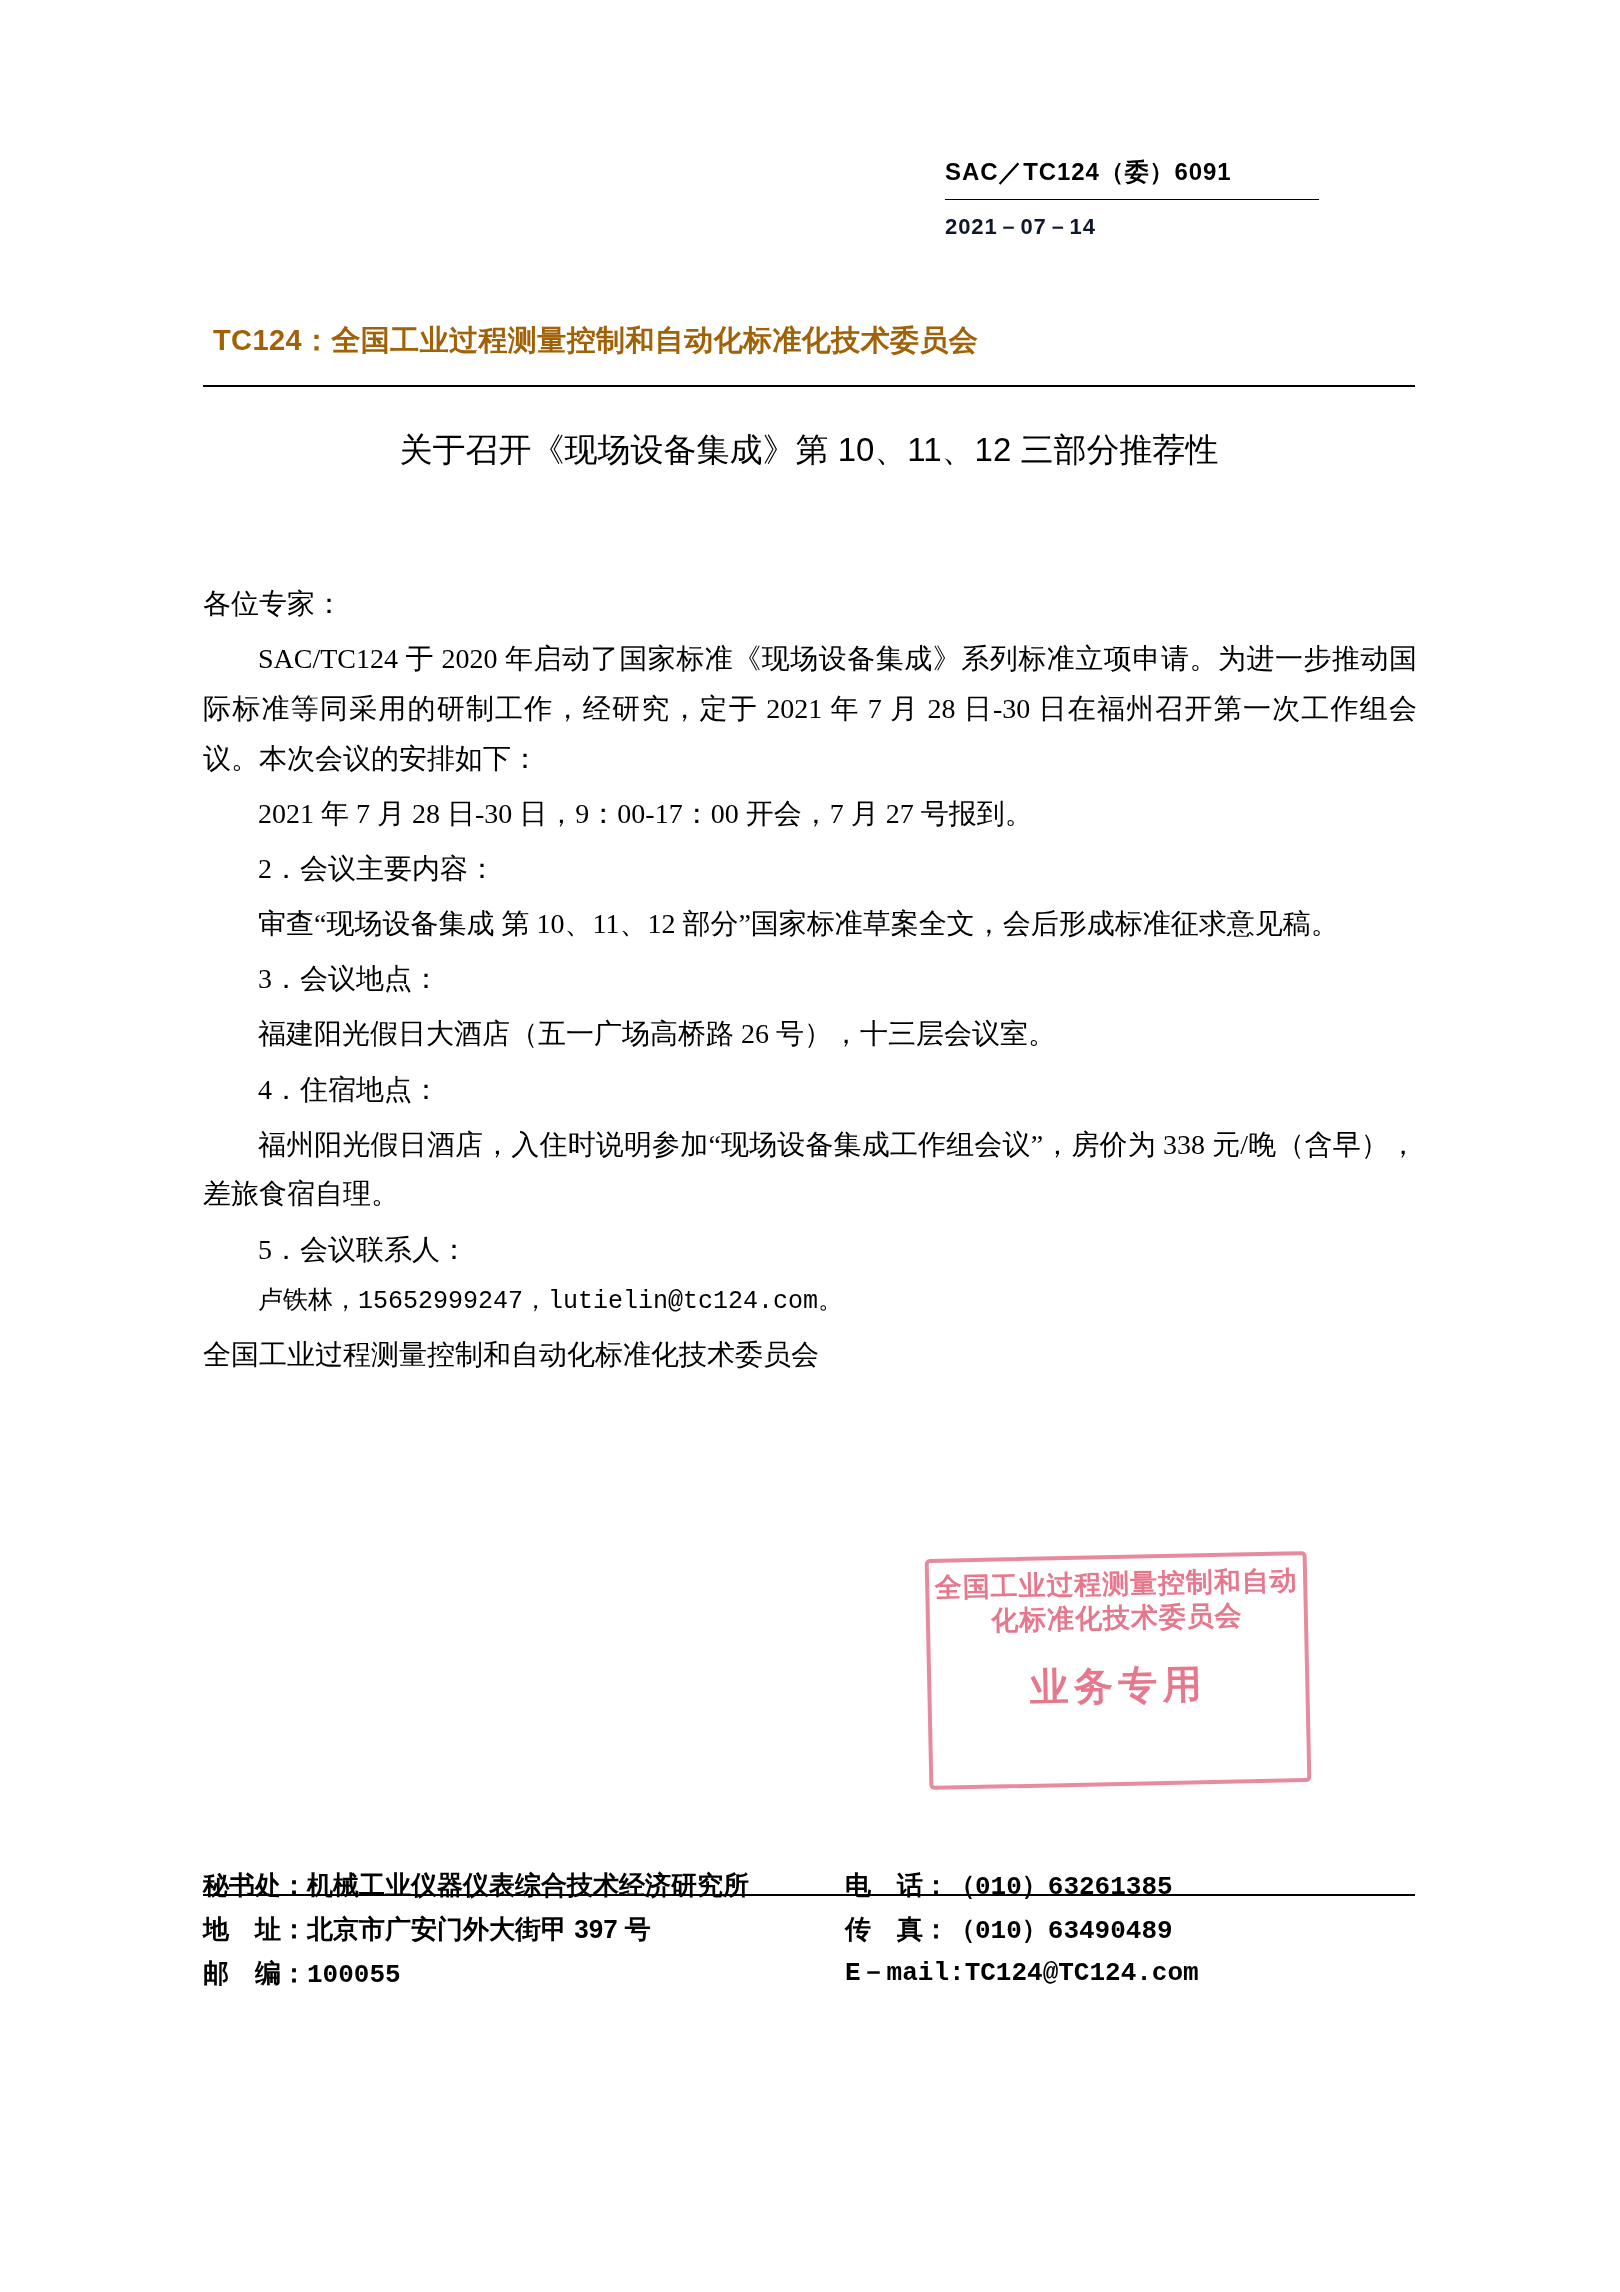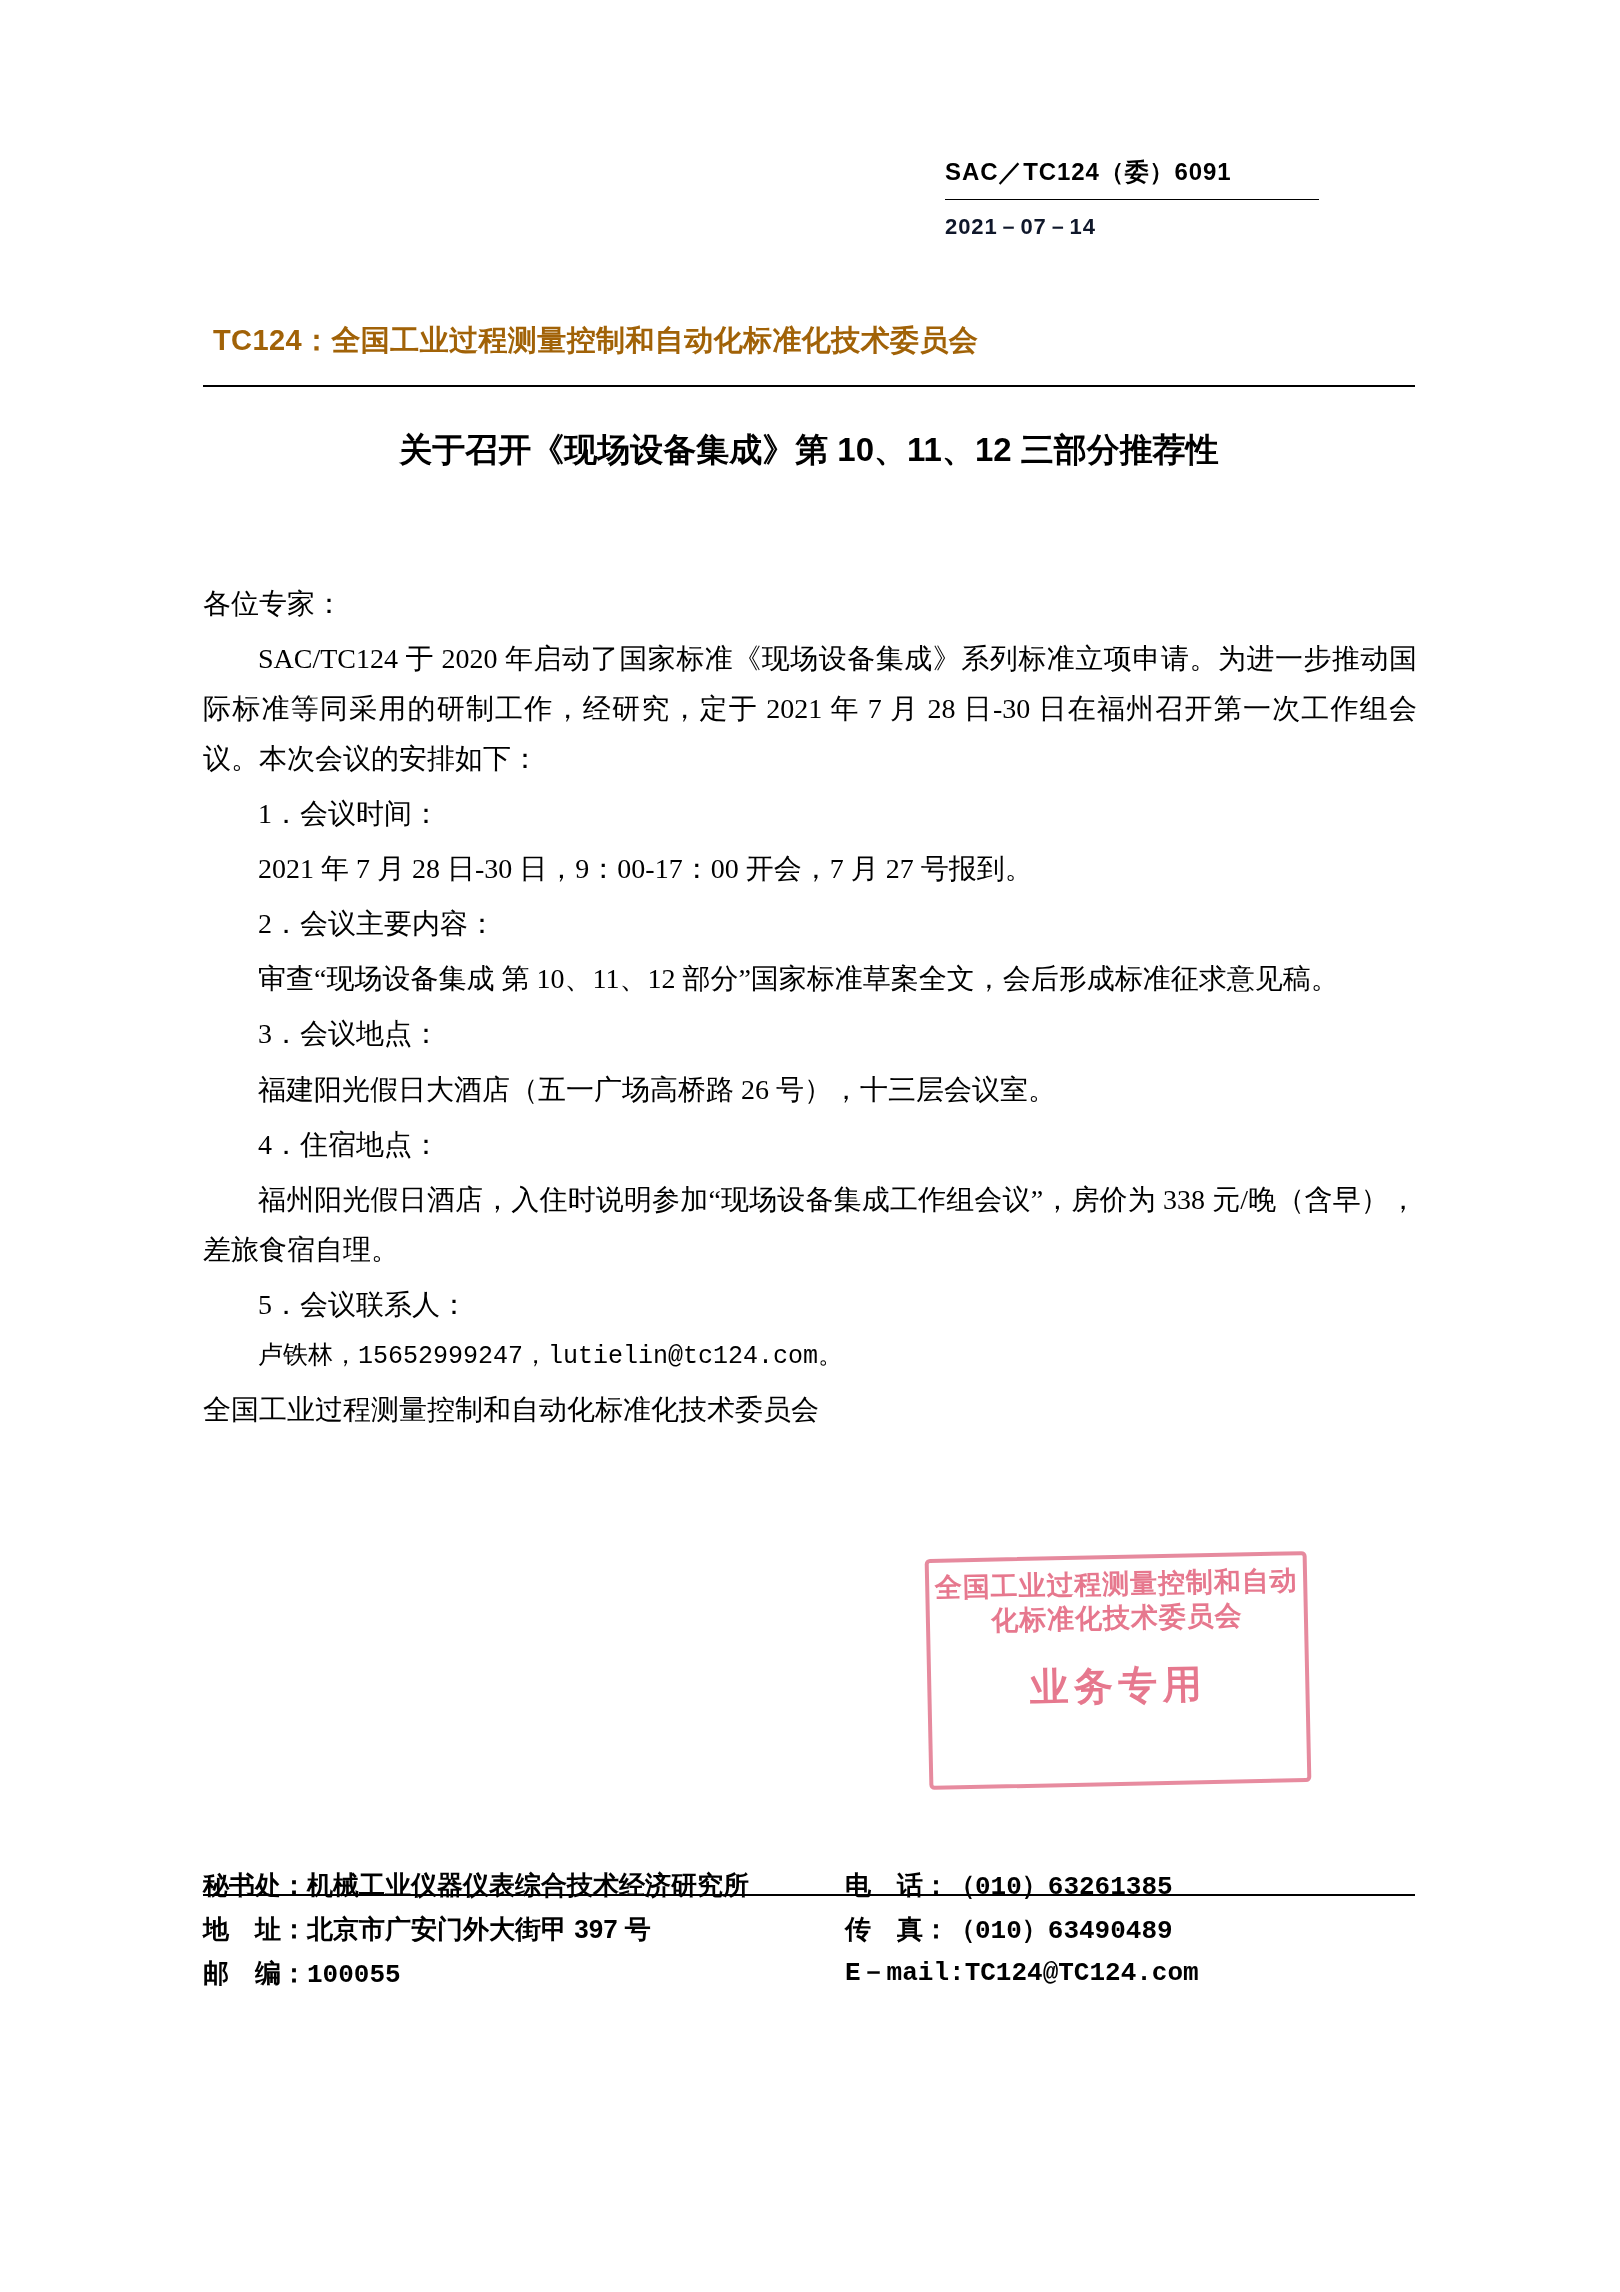--- a/index.html
+++ b/index.html
@@ -72,21 +72,21 @@
   }
 
   
   .title {
     position: absolute;
     left: 203px;
     top: 419px;
     width: 1212px;
     text-align: center;
     font-family: "Liberation Sans", sans-serif;
-    font-weight: bold;
+    font-weight: normal;
     font-size: 33px;
     line-height: 1.85;
     color: #000;
   }
 
   
   .body {
     position: absolute;
     left: 203px;
     top: 579px;
@@ -202,21 +202,20 @@
   <div class="header-rule"></div>
 
   <div class="title">
     <div>关于召开《现场设备集成》第 10、11、12 三部分推荐性</div>
   </div>
 
   <div class="body">
     <p class="salutation">各位专家：</p>
     <p class="indent2">SAC/TC124 于 2020 年启动了国家标准《现场设备集成》系列标准立项申请。为进一步推动国际标准等同采用的研制工作，经研究，定于 2021 年 7 月 28 日-30 日在福州召开第一次工作组会议。本次会议的安排如下：</p>
 
-    <p class="indent-item">1．会议时间：</p>
     <p class="indent-item">2021 年 7 月 28 日-30 日，9：00-17：00 开会，7 月 27 号报到。</p>
 
     <p class="indent-item">2．会议主要内容：</p>
     <p class="indent-item">审查“现场设备集成 第 10、11、12 部分”国家标准草案全文，会后形成标准征求意见稿。</p>
 
     <p class="indent-item">3．会议地点：</p>
     <p class="indent-item">福建阳光假日大酒店（五一广场高桥路 26 号），十三层会议室。</p>
 
     <p class="indent-item">4．住宿地点：</p>
     <p class="indent-item">福州阳光假日酒店，入住时说明参加“现场设备集成工作组会议”，房价为 338 元/晚（含早），差旅食宿自理。</p>

